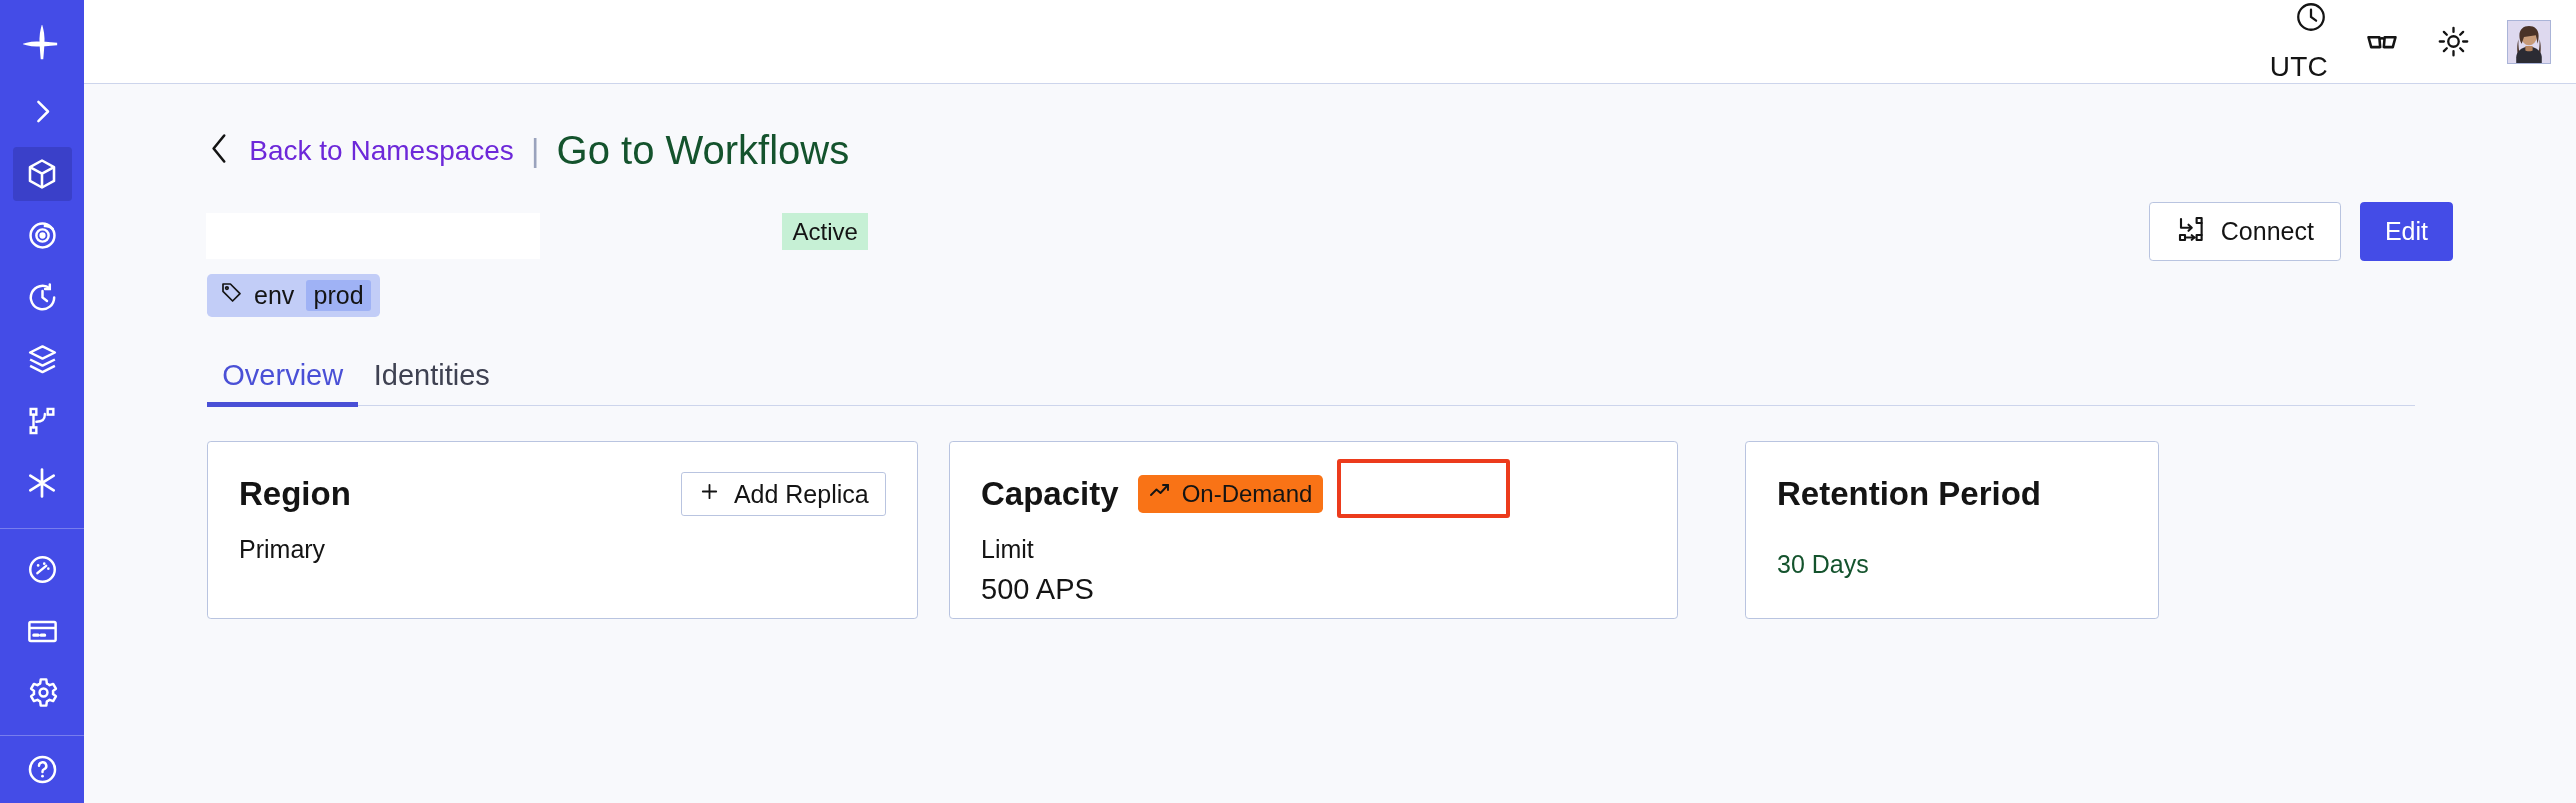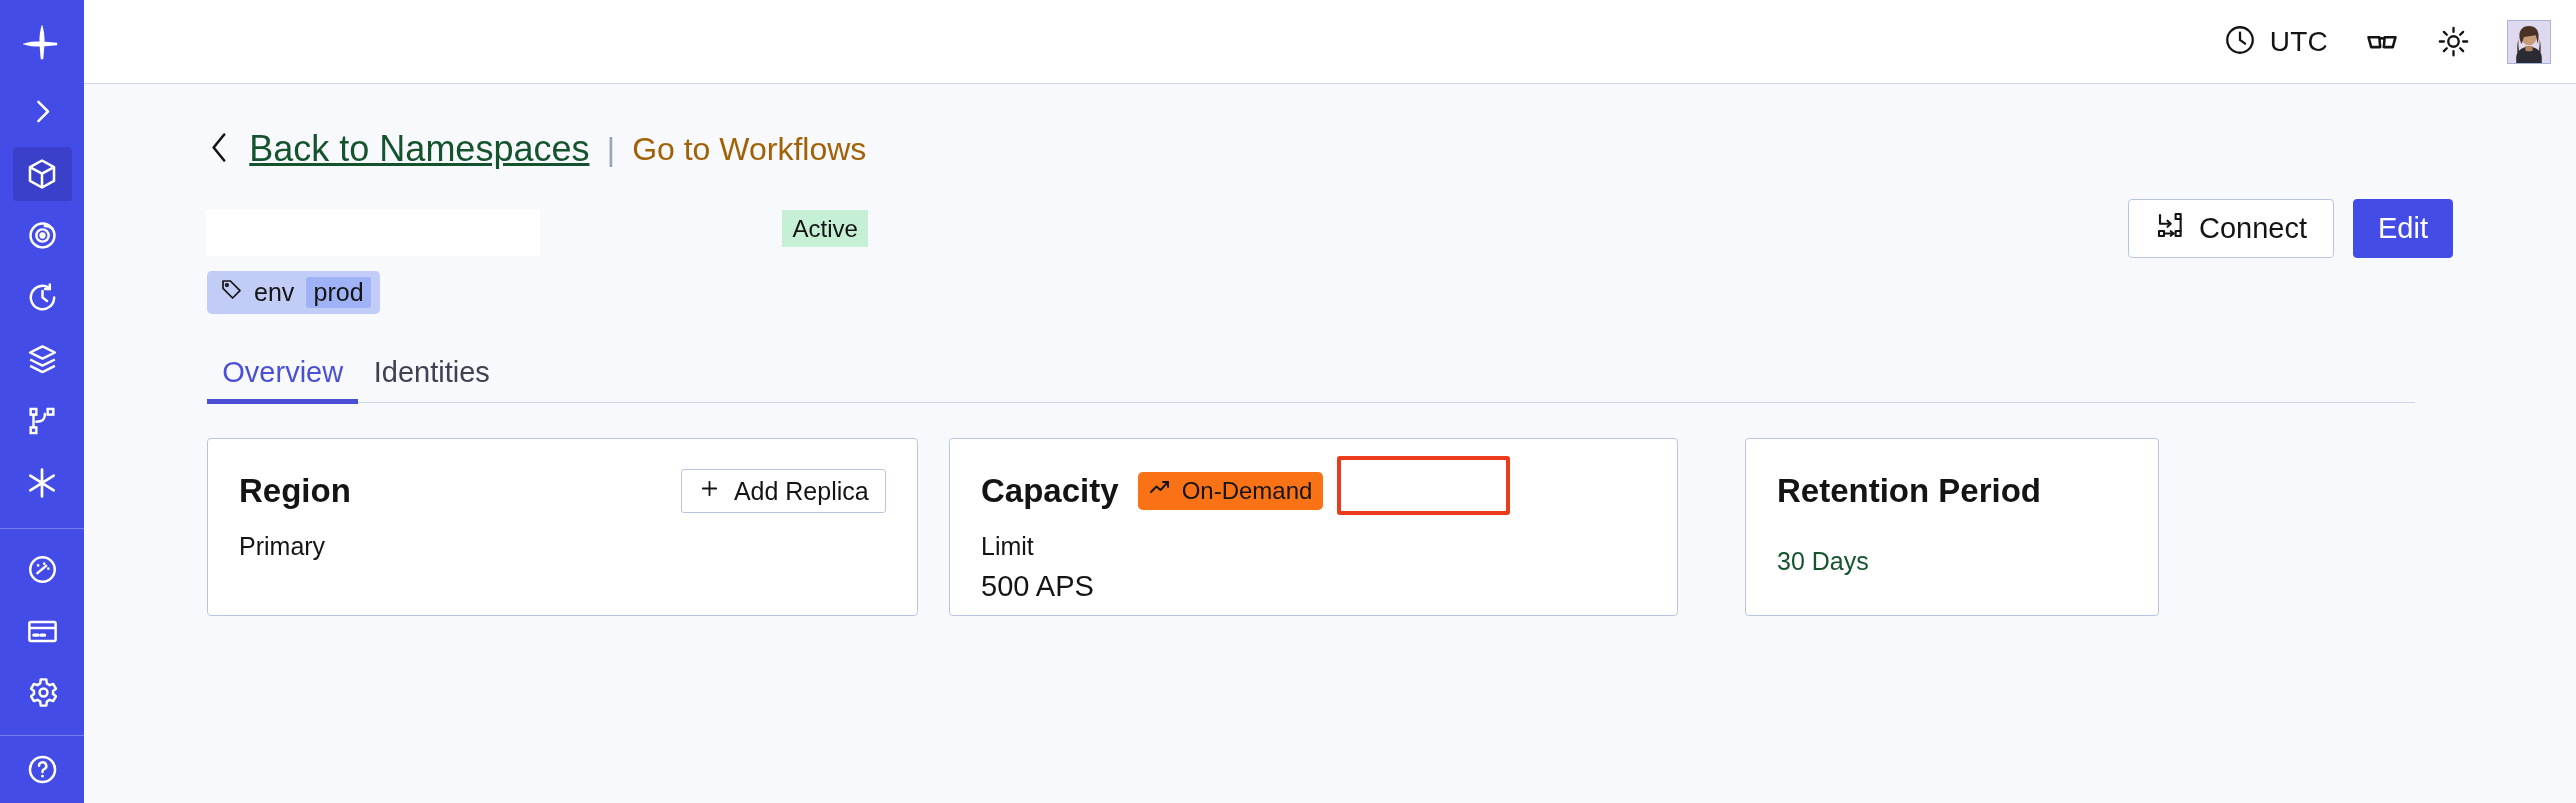--- a/index.html
+++ b/index.html
@@ -40,43 +40,43 @@
   .pane { flex: 1; height: 804px; display: flex; flex-direction: column; background: #f8f9fc; }
 
   .topbar {
     height: 84px; min-height: 84px;
     background: #ffffff;
     border-bottom: 1.9px solid #cdd5ec;
     display: flex; align-items: center; justify-content: flex-end;
     padding-right: 25px;
   }
   .topbar-group { display: flex; align-items: center; gap: 36px; }
-  .tz { display: flex; align-items: center; gap: 12.5px; cursor: pointer; }
+  .tz { display: flex; align-items: flex-end; gap: 12.5px; cursor: pointer; flex-direction: column; }
   .tz-label { font-size: 28px; color: #141414; letter-spacing: 0.2px; }
   .icon-btn { display: flex; align-items: center; justify-content: center; cursor: pointer; }
   .avatar {
     width: 44px; height: 44px;
     border: 1.9px solid #aab4d8;
     background: #ded9ef;
     overflow: hidden;
     display: block;
     cursor: pointer;
   }
 
   
   .content { flex: 1; padding: 44px 123px 0 123px; position: relative; }
 
   .breadcrumb {
     display: flex; align-items: center; gap: 15.3px;
     margin-bottom: 29px;
   }
   .bc-back { display: flex; align-items: center; gap: 17.3px; cursor: pointer; }
-  .bc-text { font-size: 36px; color: #14532d; white-space: nowrap; text-decoration: underline; }
+  .bc-text { font-size: 28px; color: #6d28d9; white-space: nowrap; }
   .bc-sep { font-size: 32px; color: #9aa3bd; font-weight: 300; padding: 0 1.9px; }
-  .bc-link { font-size: 32px; color: #a16207; cursor: pointer; white-space: nowrap; }
+  .bc-link { font-size: 40px; color: #14532d; cursor: pointer; white-space: nowrap; }
 
   .title-row {
     display: flex; align-items: center;
     height: 59px;
     margin-bottom: 5.8px;
   }
   .ns-title {
     font-size: 36px; font-weight: 600; color: #141414;
     position: relative;
     min-width: 575px;
@@ -90,21 +90,21 @@
   .status-badge {
     background: #c6f0d5; color: #141414;
     font-size: 24px;
     padding: 3.8px 10.5px;
     border-radius: 0;
     line-height: 1.25;
   }
   .title-actions { margin-left: auto; display: flex; align-items: center; gap: 19px; }
   .btn {
     display: inline-flex; align-items: center; justify-content: center; gap: 14.4px;
-    font-size: 29px;
+    font-size: 25px;
     border-radius: 3.8px;
     cursor: pointer;
     white-space: nowrap;
   }
   .btn-secondary {
     background: #ffffff; color: #141414;
     border: 1px solid #b9c4e0;
     height: 59px; padding: 0 26px;
   }
   .btn-primary {

